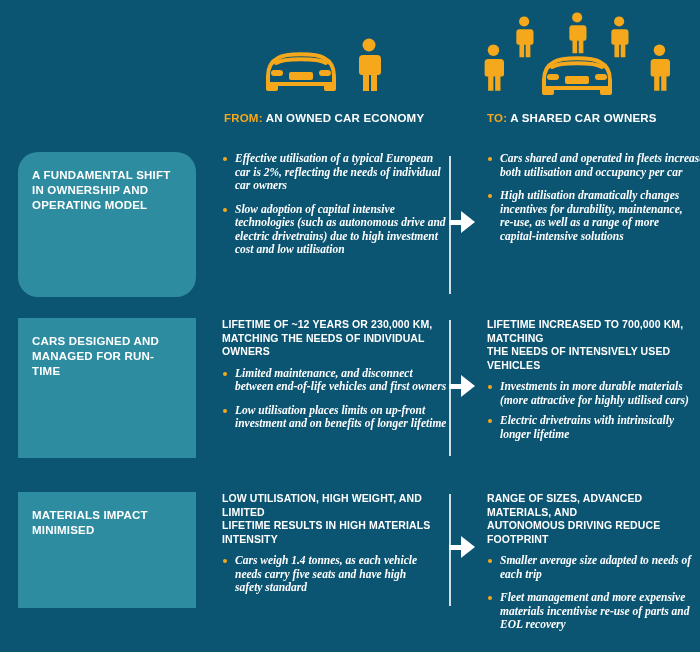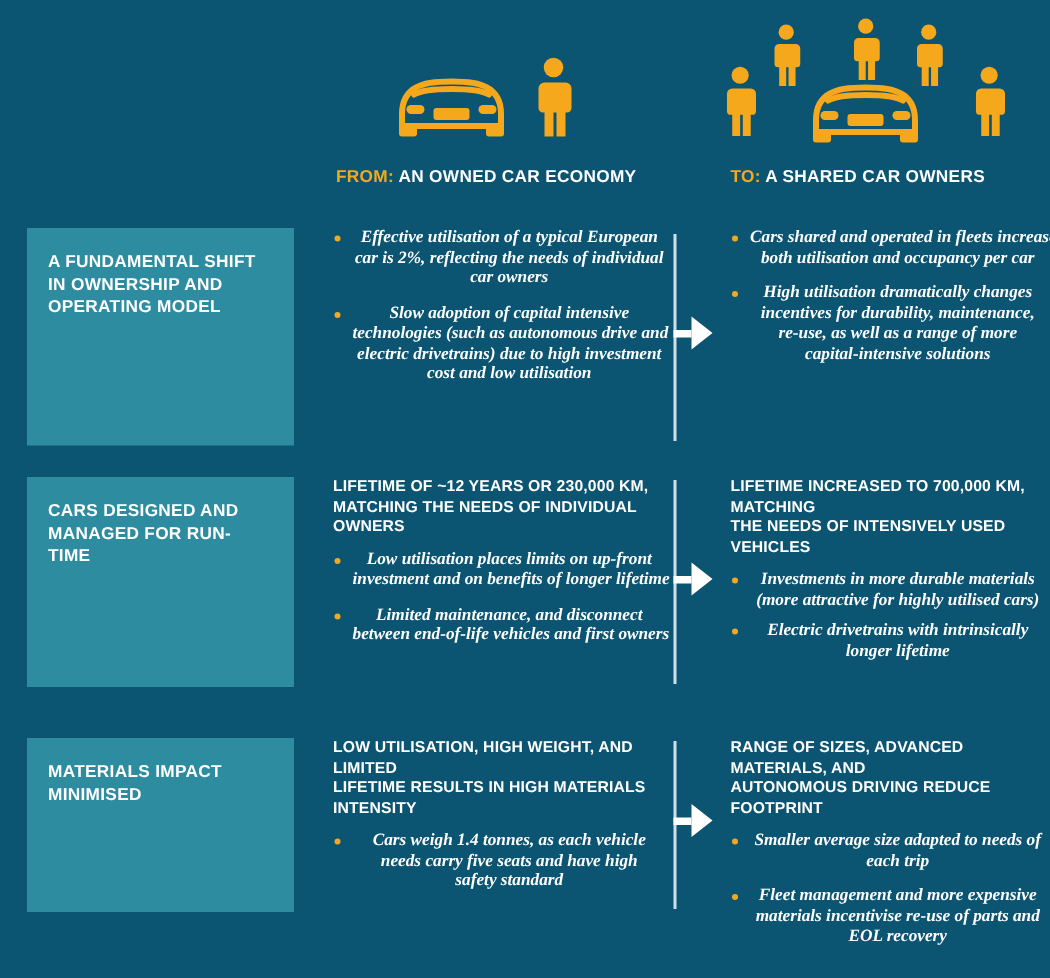--- a/index.html
+++ b/index.html
@@ -72,21 +72,21 @@
     width: 178px;
     background: #2e8ca0;
     color: #ffffff;
     font-size: 11.5px;
     font-weight: bold;
     line-height: 15px;
     letter-spacing: 0.2px;
     padding: 16px 14px 0 14px;
     box-sizing: border-box;
   }
-  .row-1 .label-box { height: 145px; }
+  .row-1 .label-box { height: 145px; border-radius: 20px; }
   .row-2 .label-box { height: 140px; }
   .row-3 .label-box { height: 116px; }
 
   .col-mid {
     position: absolute;
     left: 222px;
     top: 0;
     width: 222px;
   }
   .col-right {
@@ -102,21 +102,20 @@
     font-weight: bold;
     line-height: 13.5px;
     letter-spacing: 0.1px;
     margin-bottom: 8px;
   }
 
   ul.bullets {
     list-style: none;
     margin: 0;
     padding: 0;
-    text-align: center;
   }
   ul.bullets li {
     position: relative;
     padding-left: 13px;
     margin-bottom: 10px;
     color: #ffffff;
     font-family: "Liberation Serif", serif;
     font-style: italic;
     font-weight: bold;
     font-size: 11.5px;
@@ -270,22 +269,22 @@
       <li>High utilisation dramatically changes<br>incentives for durability, maintenance,<br>re-use, as well as a range of more<br>capital-intensive solutions</li>
     </ul>
   </div>
 </div>
 
 <div class="row row-2">
   <div class="label-box">CARS DESIGNED AND MANAGED FOR RUN-TIME</div>
   <div class="col-mid">
     <div class="sub-head">LIFETIME OF ~12 YEARS OR 230,000 KM,<br>MATCHING THE NEEDS OF INDIVIDUAL OWNERS</div>
     <ul class="bullets">
+      <li>Limited maintenance, and disconnect<br>between end-of-life vehicles and first owners</li>
       <li>Low utilisation places limits on up-front<br>investment and on benefits of longer lifetime</li>
-      <li>Limited maintenance, and disconnect<br>between end-of-life vehicles and first owners</li>
     </ul>
   </div>
   <div class="divider"></div>
   <div class="arrow">
     <span class="stem"></span>
       <span class="head"></span>
   </div>
   <div class="col-right">
     <div class="sub-head">LIFETIME INCREASED TO 700,000 KM, MATCHING<br>THE NEEDS OF INTENSIVELY USED VEHICLES</div>
     <ul class="bullets tight">

